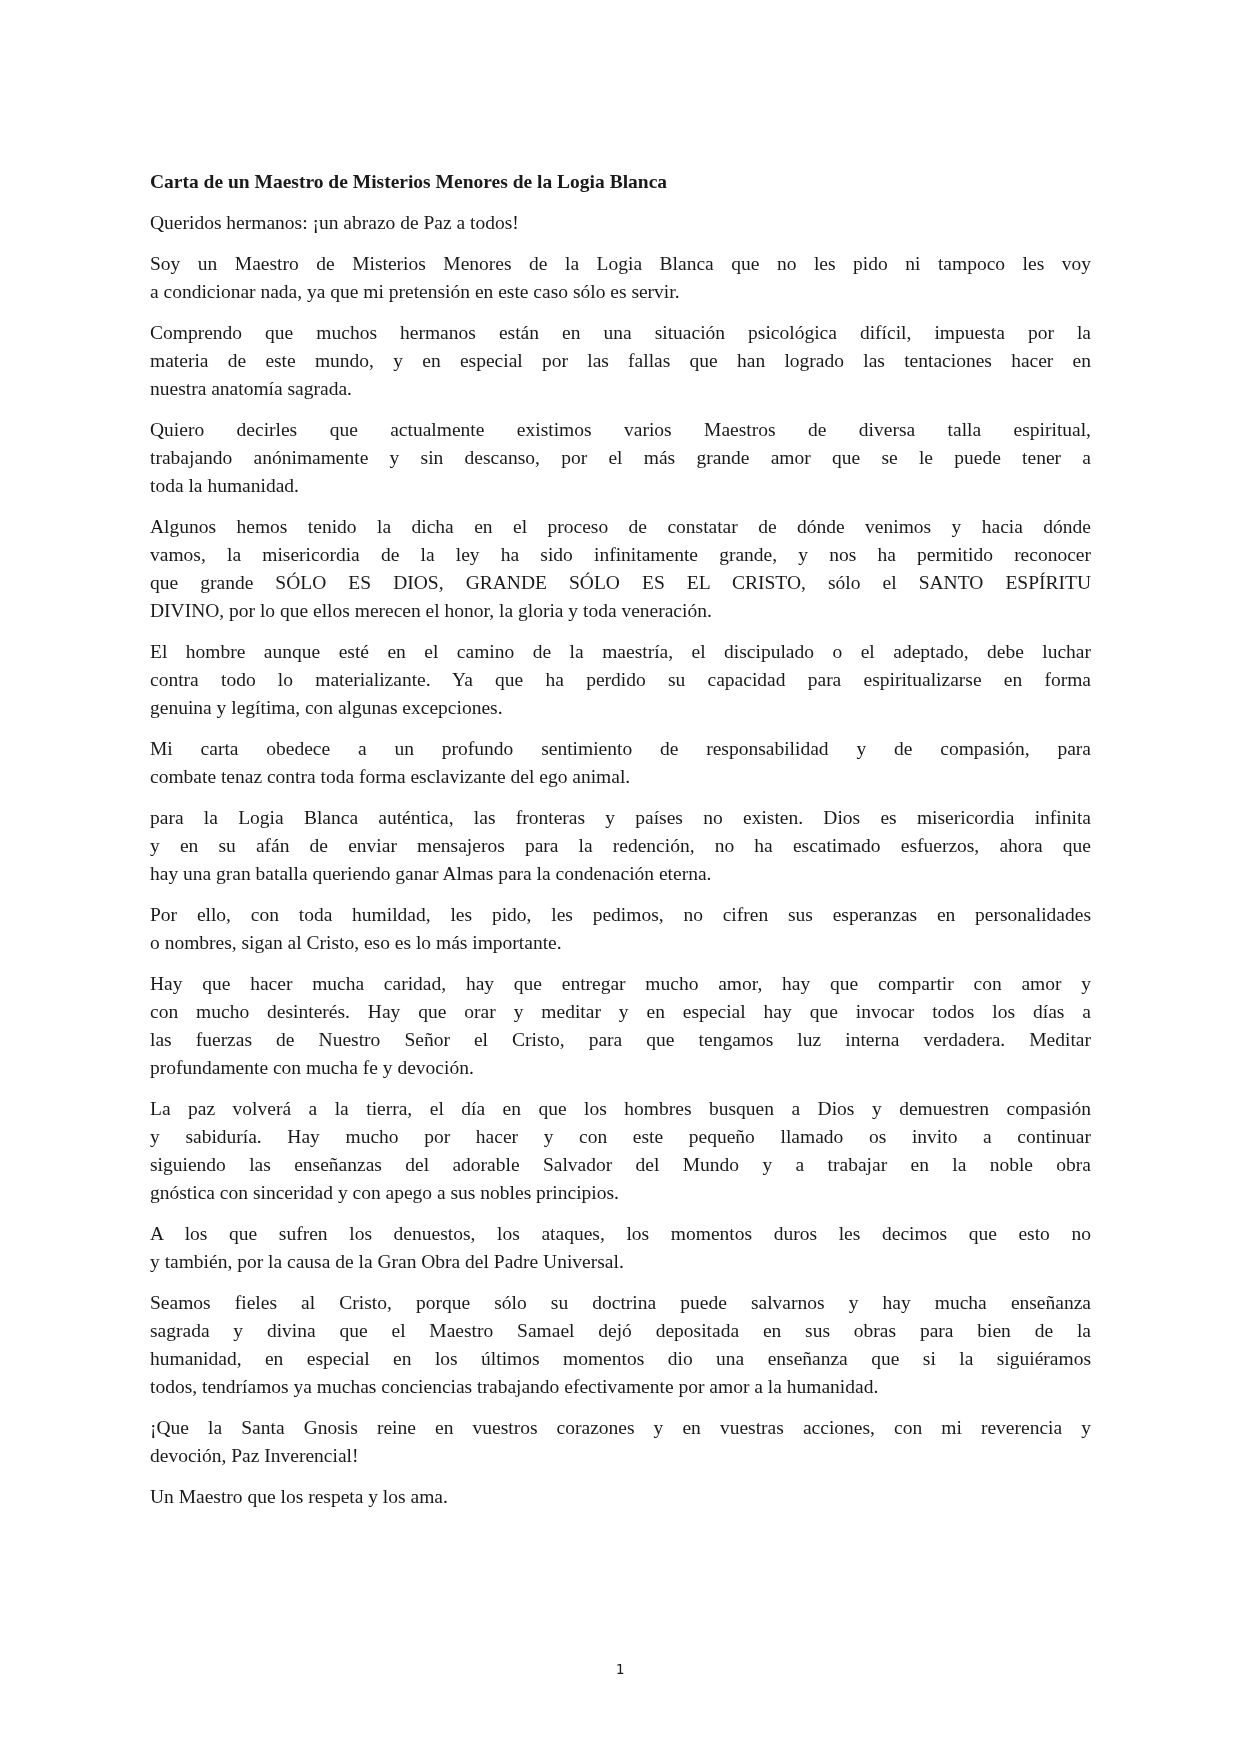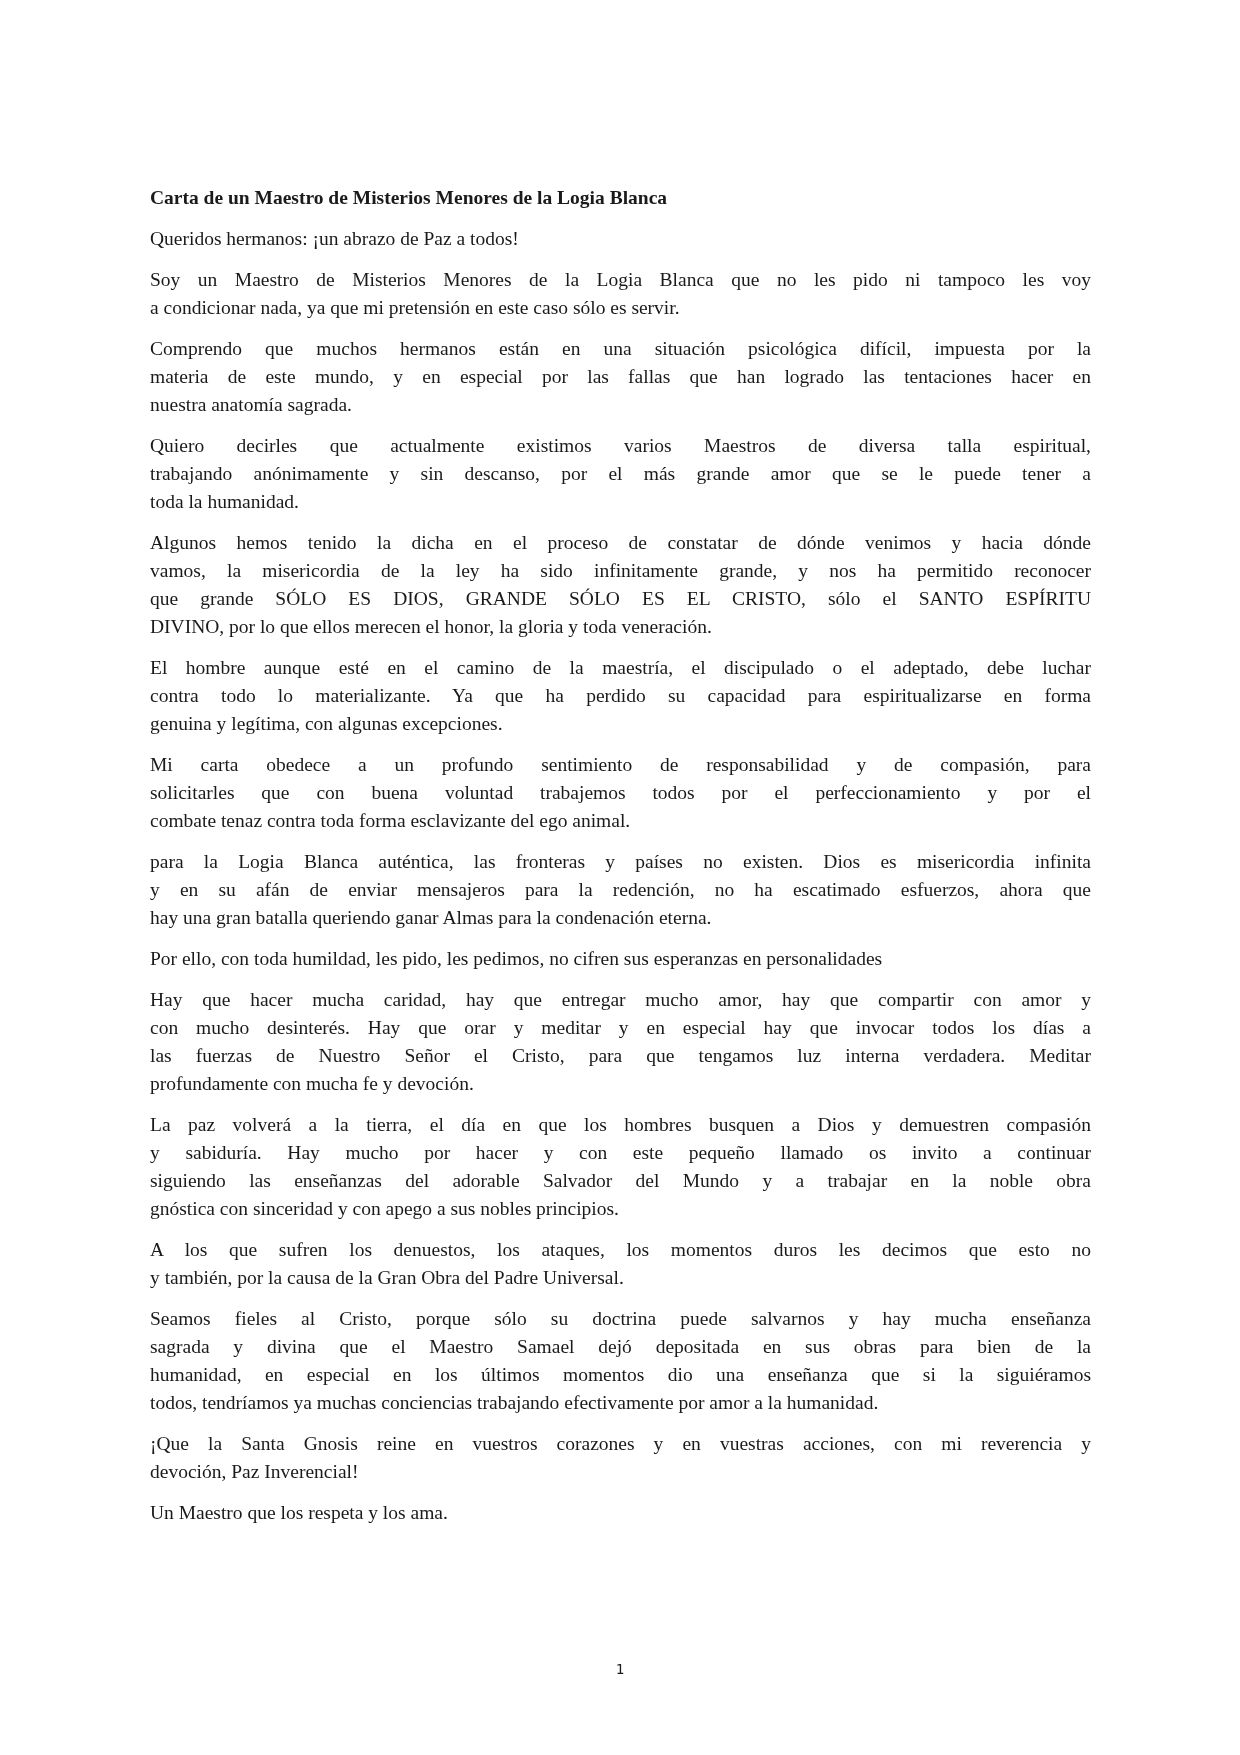--- a/index.html
+++ b/index.html
@@ -11,21 +11,21 @@
     height: 1755px;
     background: #ffffff;
     position: relative;
     font-family: "Liberation Serif", "DejaVu Serif", serif;
     color: #1a1a1a;
     overflow: hidden;
   }
   .content {
     position: absolute;
     left: 150px;
-    top: 184px;
+    top: 168px;
     width: 941px;
   }
   .doc-title {
     font-size: 19.5px;
     line-height: 28px;
     font-weight: bold;
     margin: 0 0 13px 0;
   }
   .para {
     font-size: 19.5px;
@@ -80,30 +80,30 @@
         <div class="line">que grande SÓLO ES DIOS, GRANDE SÓLO ES EL CRISTO, sólo el SANTO ESPÍRITU</div>
         <div class="line">DIVINO, por lo que ellos merecen el honor, la gloria y toda veneración.</div>
       </div>
       <div class="para">
         <div class="line">El hombre aunque esté en el camino de la maestría, el discipulado o el adeptado, debe luchar</div>
         <div class="line">contra todo lo materializante. Ya que ha perdido su capacidad para espiritualizarse en forma</div>
         <div class="line">genuina y legítima, con algunas excepciones.</div>
       </div>
       <div class="para">
         <div class="line">Mi carta obedece a un profundo sentimiento de responsabilidad y de compasión, para</div>
-        <div class="line">solicitarles que con buena voluntad trabajemos todos por el perfeccionamiento y por el</div>
         <div class="line">combate tenaz contra toda forma esclavizante del ego animal.</div>
       </div>
       <div class="para">
         <div class="line">para la Logia Blanca auténtica, las fronteras y países no existen. Dios es misericordia infinita</div>
         <div class="line">y en su afán de enviar mensajeros para la redención, no ha escatimado esfuerzos, ahora que</div>
         <div class="line">hay una gran batalla queriendo ganar Almas para la condenación eterna.</div>
       </div>
       <div class="para">
         <div class="line">Por ello, con toda humildad, les pido, les pedimos, no cifren sus esperanzas en personalidades</div>
+        <div class="line">o nombres, sigan al Cristo, eso es lo más importante.</div>
       </div>
       <div class="para">
         <div class="line">Hay que hacer mucha caridad, hay que entregar mucho amor, hay que compartir con amor y</div>
         <div class="line">con mucho desinterés. Hay que orar y meditar y en especial hay que invocar todos los días a</div>
         <div class="line">las fuerzas de Nuestro Señor el Cristo, para que tengamos luz interna verdadera. Meditar</div>
         <div class="line">profundamente con mucha fe y devoción.</div>
       </div>
       <div class="para">
         <div class="line">La paz volverá a la tierra, el día en que los hombres busquen a Dios y demuestren compasión</div>
         <div class="line">y sabiduría. Hay mucho por hacer y con este pequeño llamado os invito a continuar</div>

